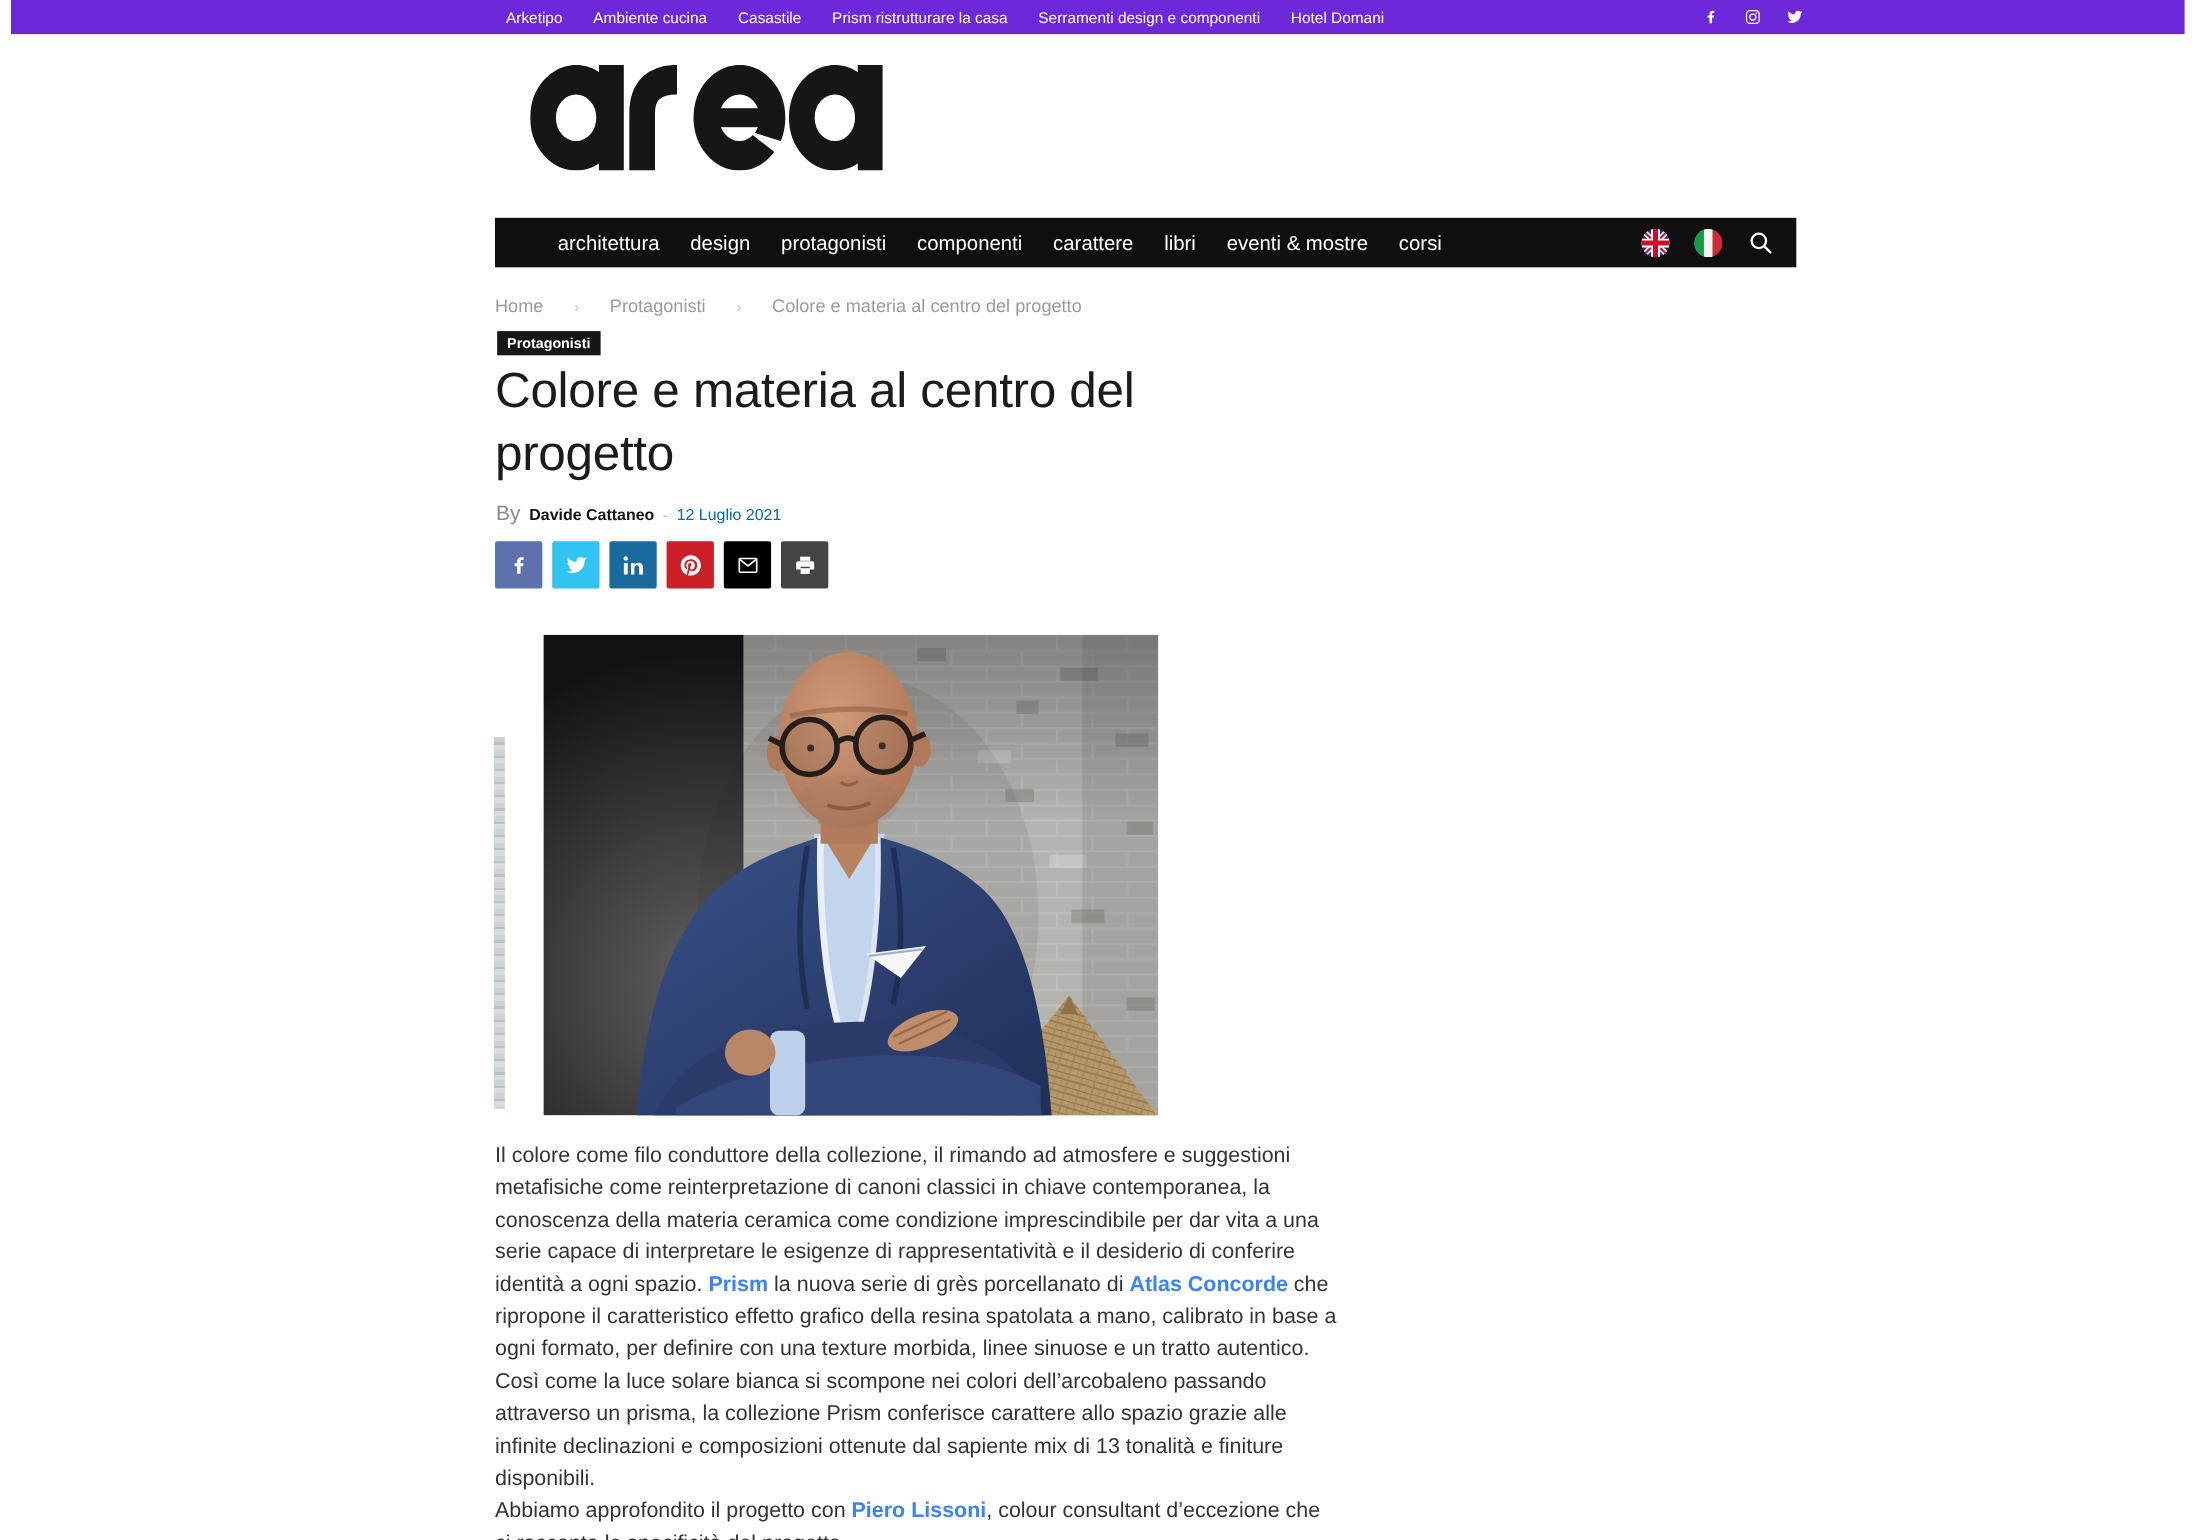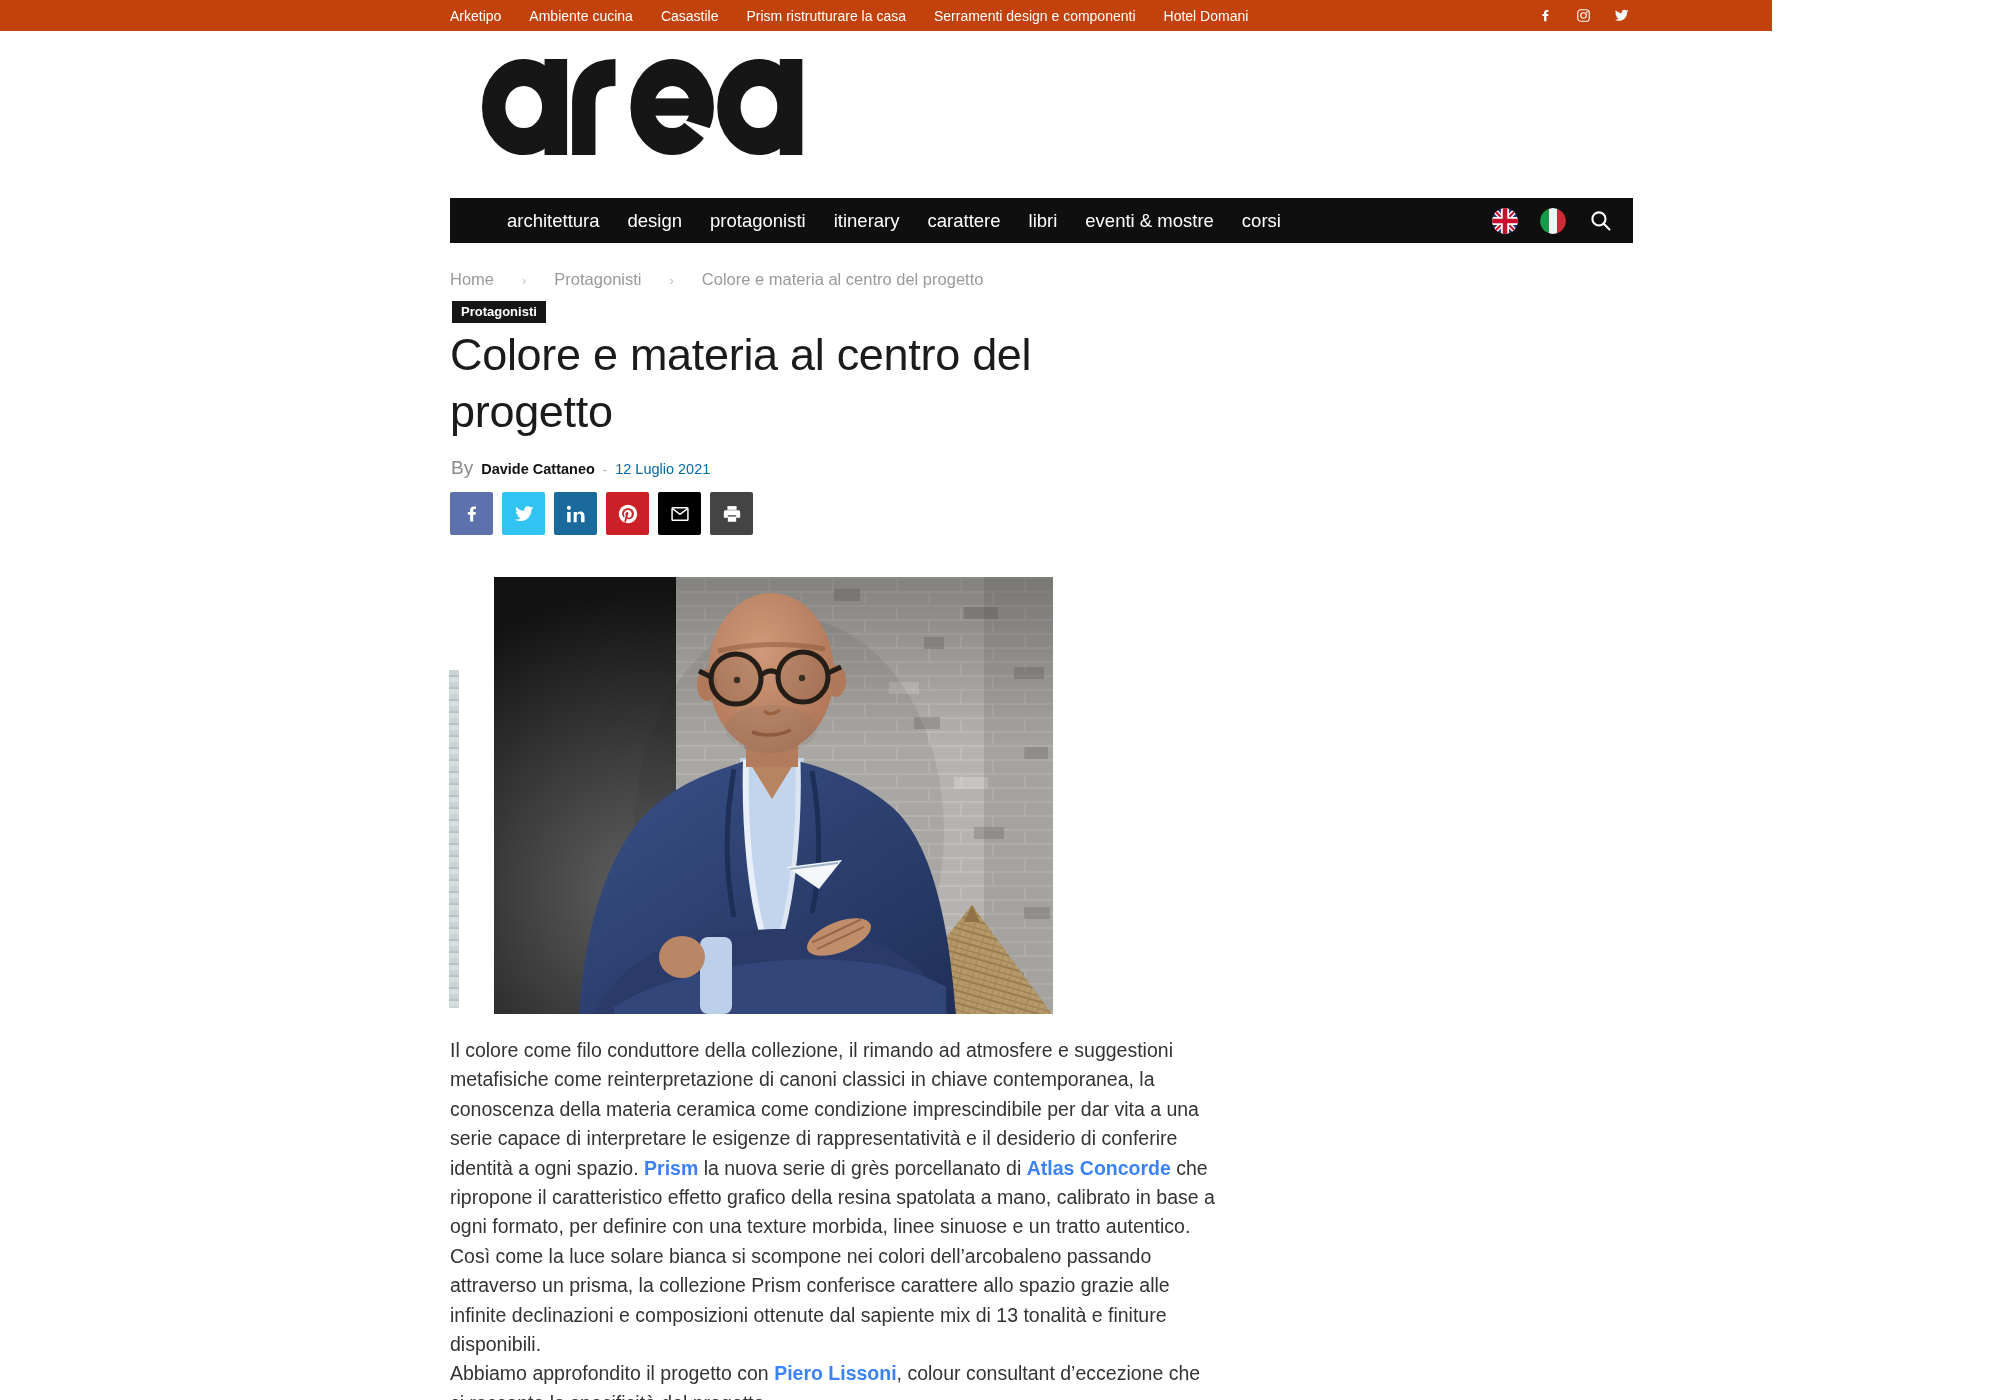--- a/index.html
+++ b/index.html
@@ -4,21 +4,21 @@
 <style>
   * { box-sizing: border-box; }
   html,body { margin:0; padding:0; }
   body {
     width:2000px; height:1400px; background:#ffffff;
     font-family:"Liberation Sans", sans-serif; overflow:hidden;
   }
   .page { position:relative; width:2000px; height:1400px; }
 
   
-  .topbar { position:absolute; left:0; top:0; width:1772px; height:31px; background:#c2410c; }
+  .topbar { position:absolute; left:10px; top:0; width:1976px; height:31px; background:#6d28d9; }
   .topbar-inner { margin-left:450px; width:1183px; height:31px; display:flex; align-items:center; justify-content:space-between; }
   .tb-links { display:flex; gap:28px; align-items:center; }
   .tb-link { color:#ffffff; font-size:14px; text-decoration:none; white-space:nowrap; }
   .tb-social { display:flex; gap:23px; align-items:center; padding-right:4px; }
   .tb-social a { display:flex; align-items:center; }
 
   
   .site-logo { position:absolute; left:482px; top:59px; display:block; }
   .sr { position:absolute; width:1px; height:1px; overflow:hidden; clip-path:inset(50%); }
 
@@ -126,21 +126,21 @@
         <li>
           <a>architettura</a>
         </li>
         <li>
           <a>design</a>
         </li>
         <li>
           <a>protagonisti</a>
         </li>
         <li>
-          <a>itinerary</a>
+          <a>componenti</a>
         </li>
         <li>
           <a>carattere</a>
         </li>
         <li>
           <a>libri</a>
         </li>
         <li>
           <a>eventi &amp; mostre</a>
         </li>

